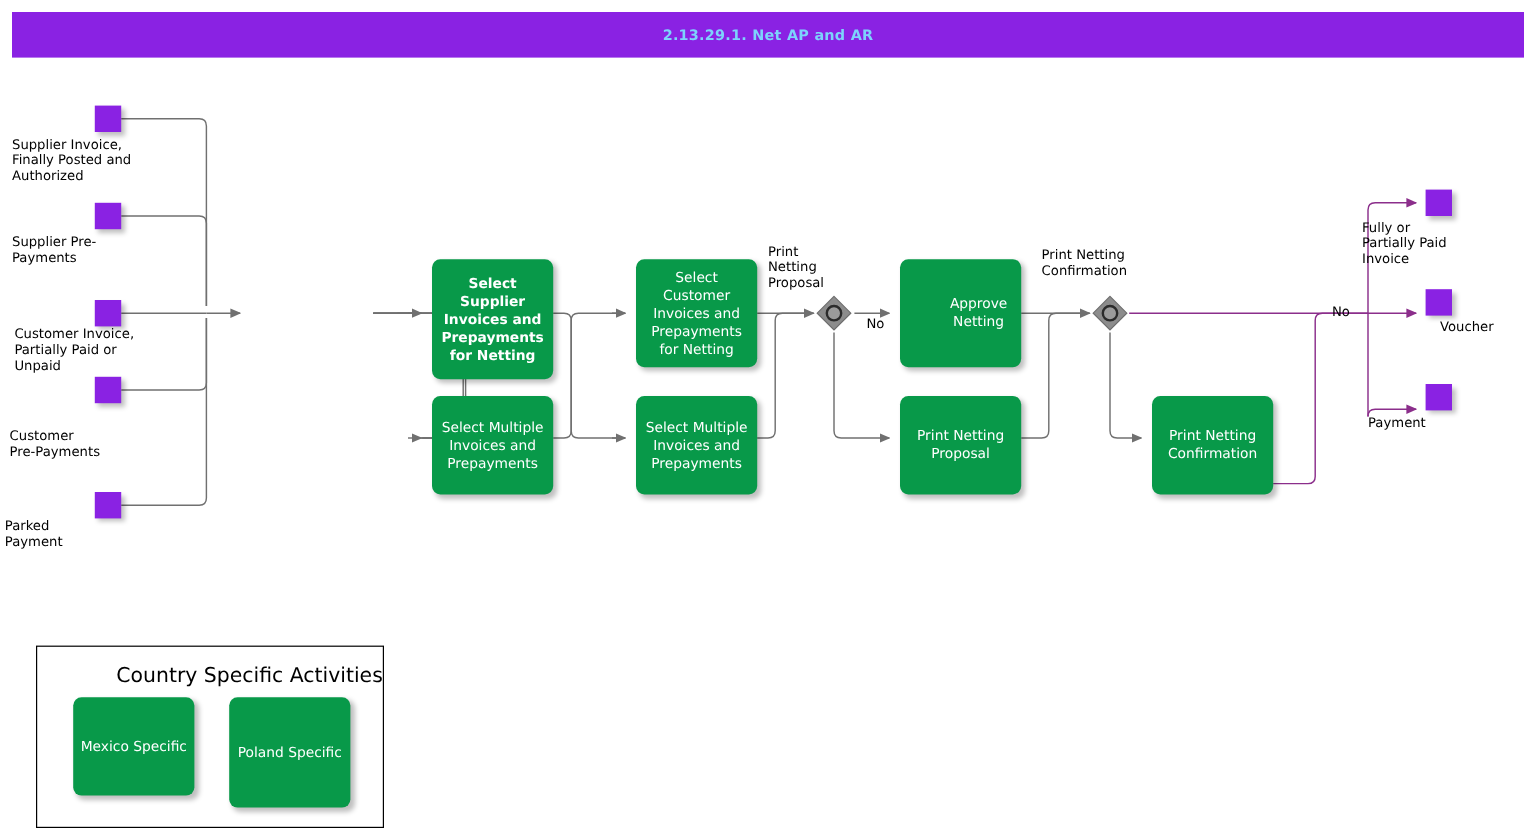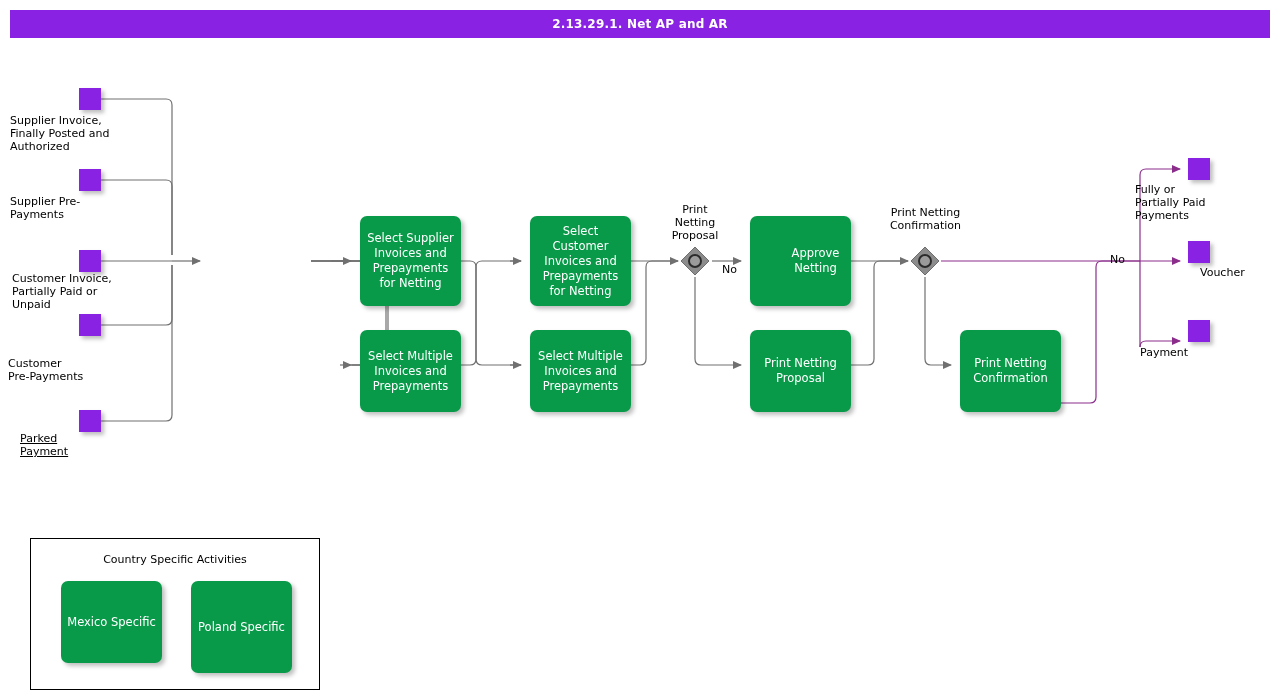--- a/index.html
+++ b/index.html
@@ -15,23 +15,23 @@
     overflow: hidden;
     position: relative;
   }
 
   
   #title-bar {
     position: absolute;
     left: 10px;
     top: 10px;
     width: 1260px;
-    height: 28px;
+    height: 38px;
     background: #8A22E3;
-    color: #ffffff;
+    color: #7dd3fc;
     font-size: 12px;
     font-weight: bold;
     display: flex;
     align-items: center;
     justify-content: center;
     letter-spacing: .2px;
   }
 
   
   #canvas {
@@ -87,21 +87,21 @@
   
   .gateway {
     width: 30px;
     height: 30px;
   }
   .gateway-label {
     position: absolute;
     font-size: 11px;
     line-height: 13px;
     color: #000000;
-    text-align: center;
+    text-align: left;
     white-space: pre-line;
   }
 
   
   .edge-label {
     position: absolute;
     font-size: 11px;
     color: #000000;
     background: transparent;
   }
@@ -115,22 +115,22 @@
     height: 152px;
     border: 1.5px solid #000000;
     background: #ffffff;
     box-sizing: border-box;
   }
   #country-group-title {
     position: absolute;
     top: 14px;
     left: 0;
     width: 100%;
-    text-align: center;
-    font-size: 11px;
+    text-align: right;
+    font-size: 17px;
     color: #000000;
   }
 </style>
 </head>
 <body>
 
 <div id="title-bar">
   <span>2.13.29.1. Net AP and AR</span>
 </div>
 
@@ -221,25 +221,25 @@
   <div class="node event" style="left:79px; top:250px;"></div>
   <div class="event-label" style="left:12px; top:272px; width:160px;">Customer Invoice,
 Partially Paid or
 Unpaid</div>
 
   <div class="node event" style="left:79px; top:314px;"></div>
   <div class="event-label" style="left:8px; top:357px; width:160px;">Customer
 Pre-Payments</div>
 
   <div class="node event" style="left:79px; top:410px;"></div>
-  <div class="event-label" style="left:20px; top:432px; width:160px;text-decoration:underline;">Parked
+  <div class="event-label" style="left:4px; top:432px; width:160px;">Parked
 Payment</div>
 
 
-  <div class="node task" style="left:360px; top:216px; width:101px; height:90px;">
+  <div class="node task" style="left:360px; top:216px; width:101px; height:100px;font-weight:bold;">
     <span>Select Supplier Invoices and Prepayments for Netting</span>
   </div>
 
   <div class="node task" style="left:360px; top:330px; width:101px; height:82px;">
     <span>Select Multiple Invoices and Prepayments</span>
   </div>
 
   <div class="node task" style="left:530px; top:216px; width:101px; height:90px;">
     <span>Select Customer Invoices and Prepayments for Netting</span>
   </div>
@@ -278,21 +278,21 @@
   </div>
   <div class="gateway-label" style="left:868px; top:206px; width:115px;">Print Netting
 Confirmation</div>
 
   <div class="edge-label" style="left:722px; top:263px;">No</div>
   <div class="edge-label" style="left:1110px; top:253px;">No</div>
 
   <div class="node event" style="left:1188px; top:158px;"></div>
   <div class="event-label" style="left:1135px; top:183px; width:130px;">Fully or
 Partially Paid
-Payments</div>
+Invoice</div>
 
   <div class="node event" style="left:1188px; top:241px;"></div>
   <div class="event-label" style="left:1188px; top:266px; width:120px;padding-left:12px;">Voucher</div>
 
   <div class="node event" style="left:1188px; top:320px;"></div>
   <div class="event-label" style="left:1140px; top:346px; width:120px;">Payment</div>
 
   <div id="country-group">
     <div id="country-group-title">Country Specific Activities</div>
     <div class="node task" style="left:30px; top:42px; width:101px; height:82px;">

